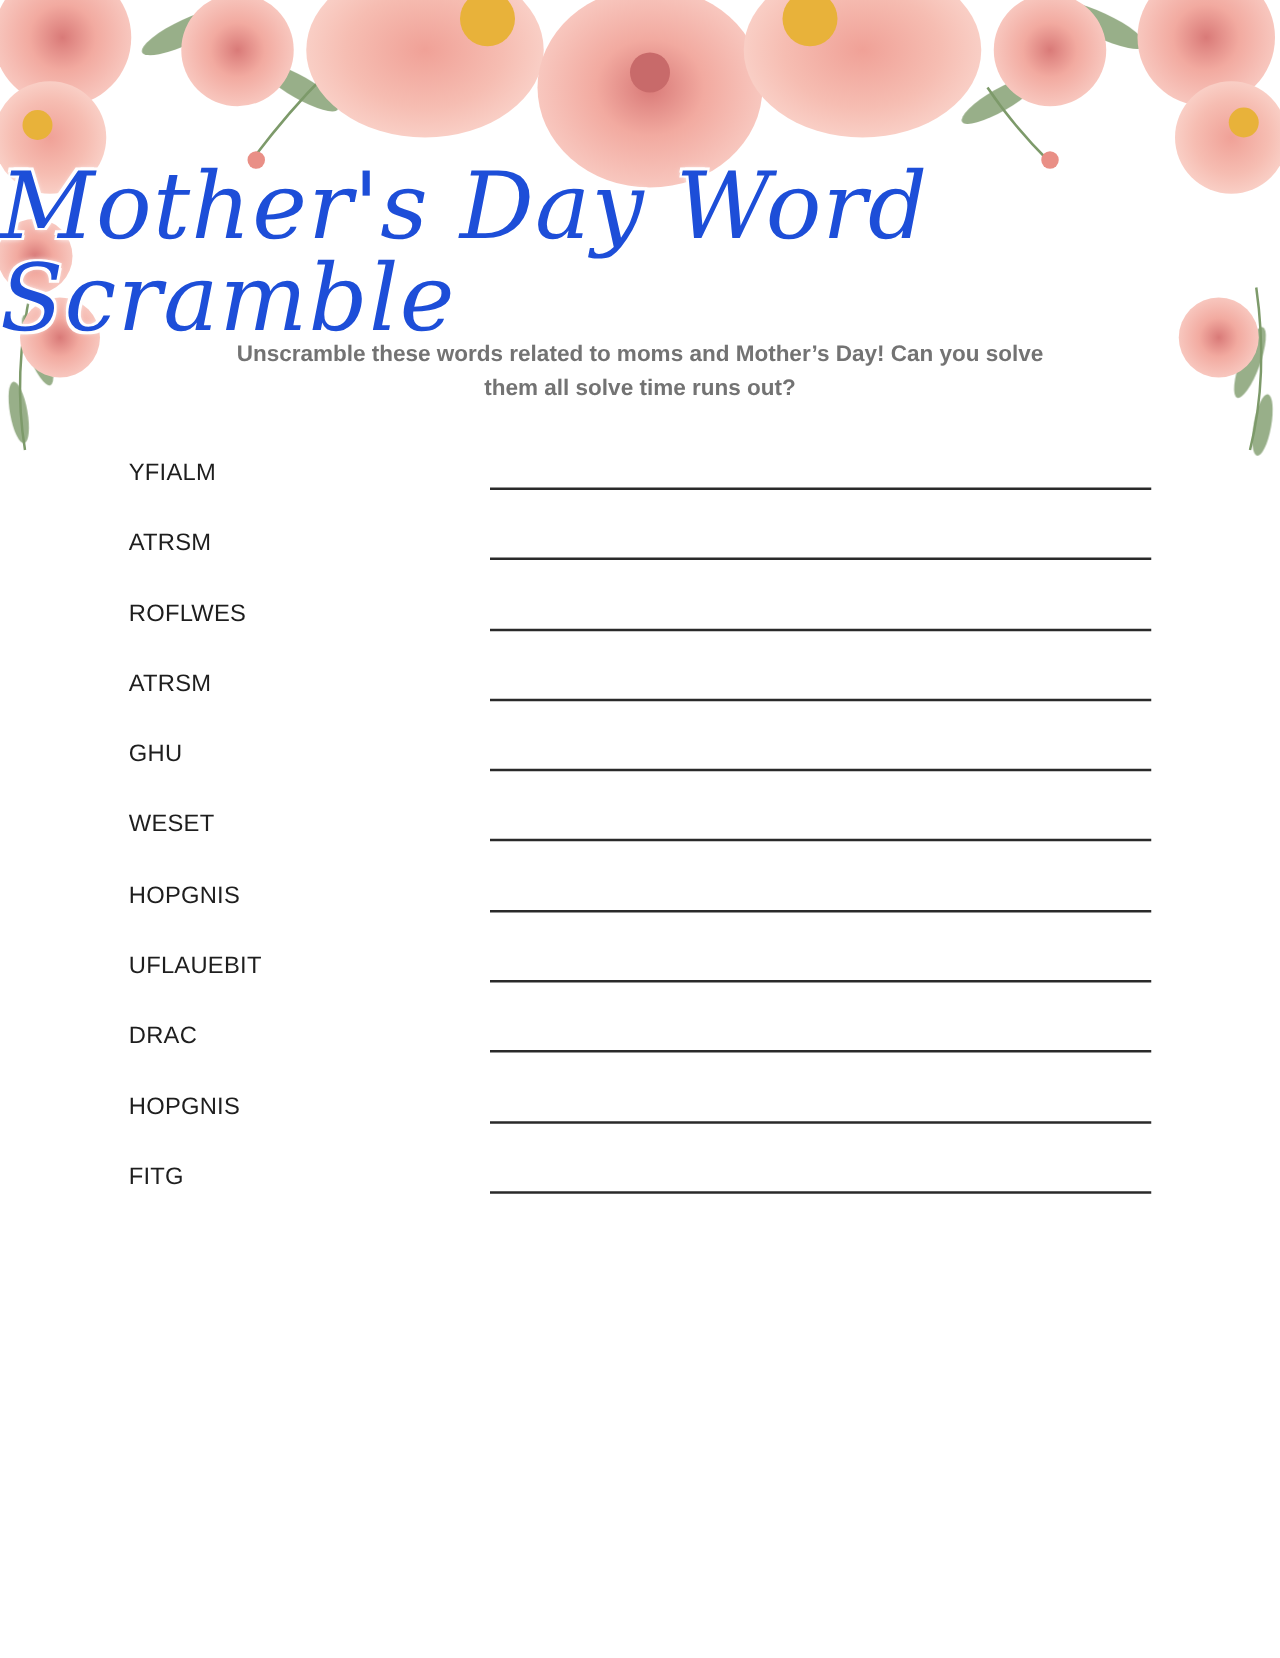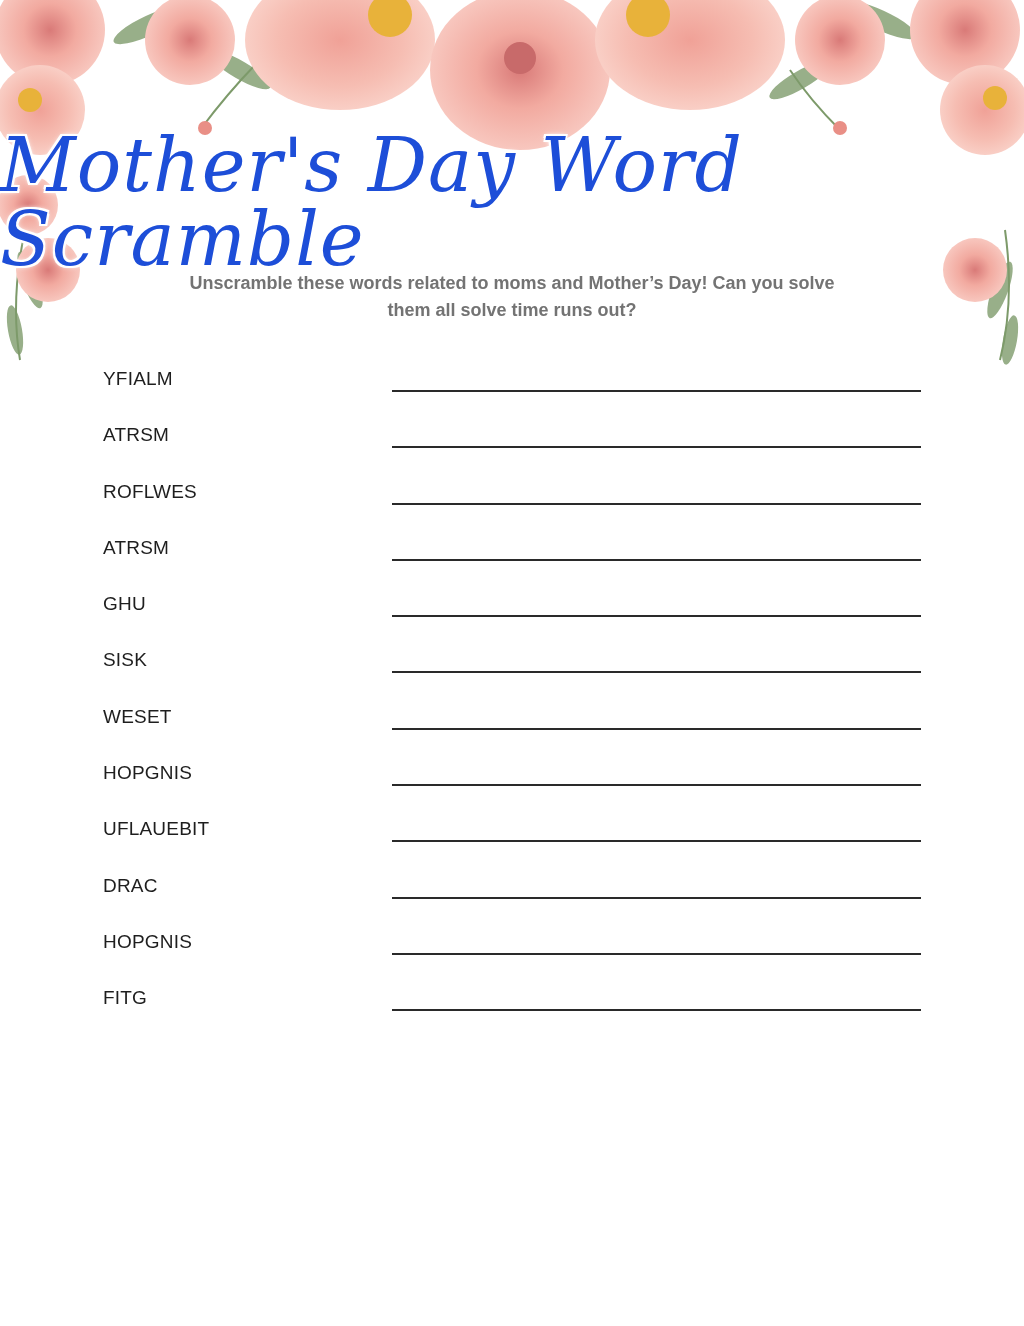--- a/index.html
+++ b/index.html
@@ -108,24 +108,20 @@
   </div>
   <div class="row">
     <span class="word">ATRSM</span>
     <input class="answer-line" value="" style="">
   </div>
   <div class="row">
     <span class="word">GHU</span>
     <input class="answer-line" value="" style="">
   </div>
   <div class="row">
-    <span class="word">SISK</span>
-    <input class="answer-line" value="" style="">
-  </div>
-  <div class="row">
     <span class="word">WESET</span>
     <input class="answer-line" value="" style="">
   </div>
   <div class="row">
     <span class="word">HOPGNIS</span>
     <input class="answer-line" value="" style="">
   </div>
   <div class="row">
     <span class="word">UFLAUEBIT</span>
     <input class="answer-line" value="" style="">

